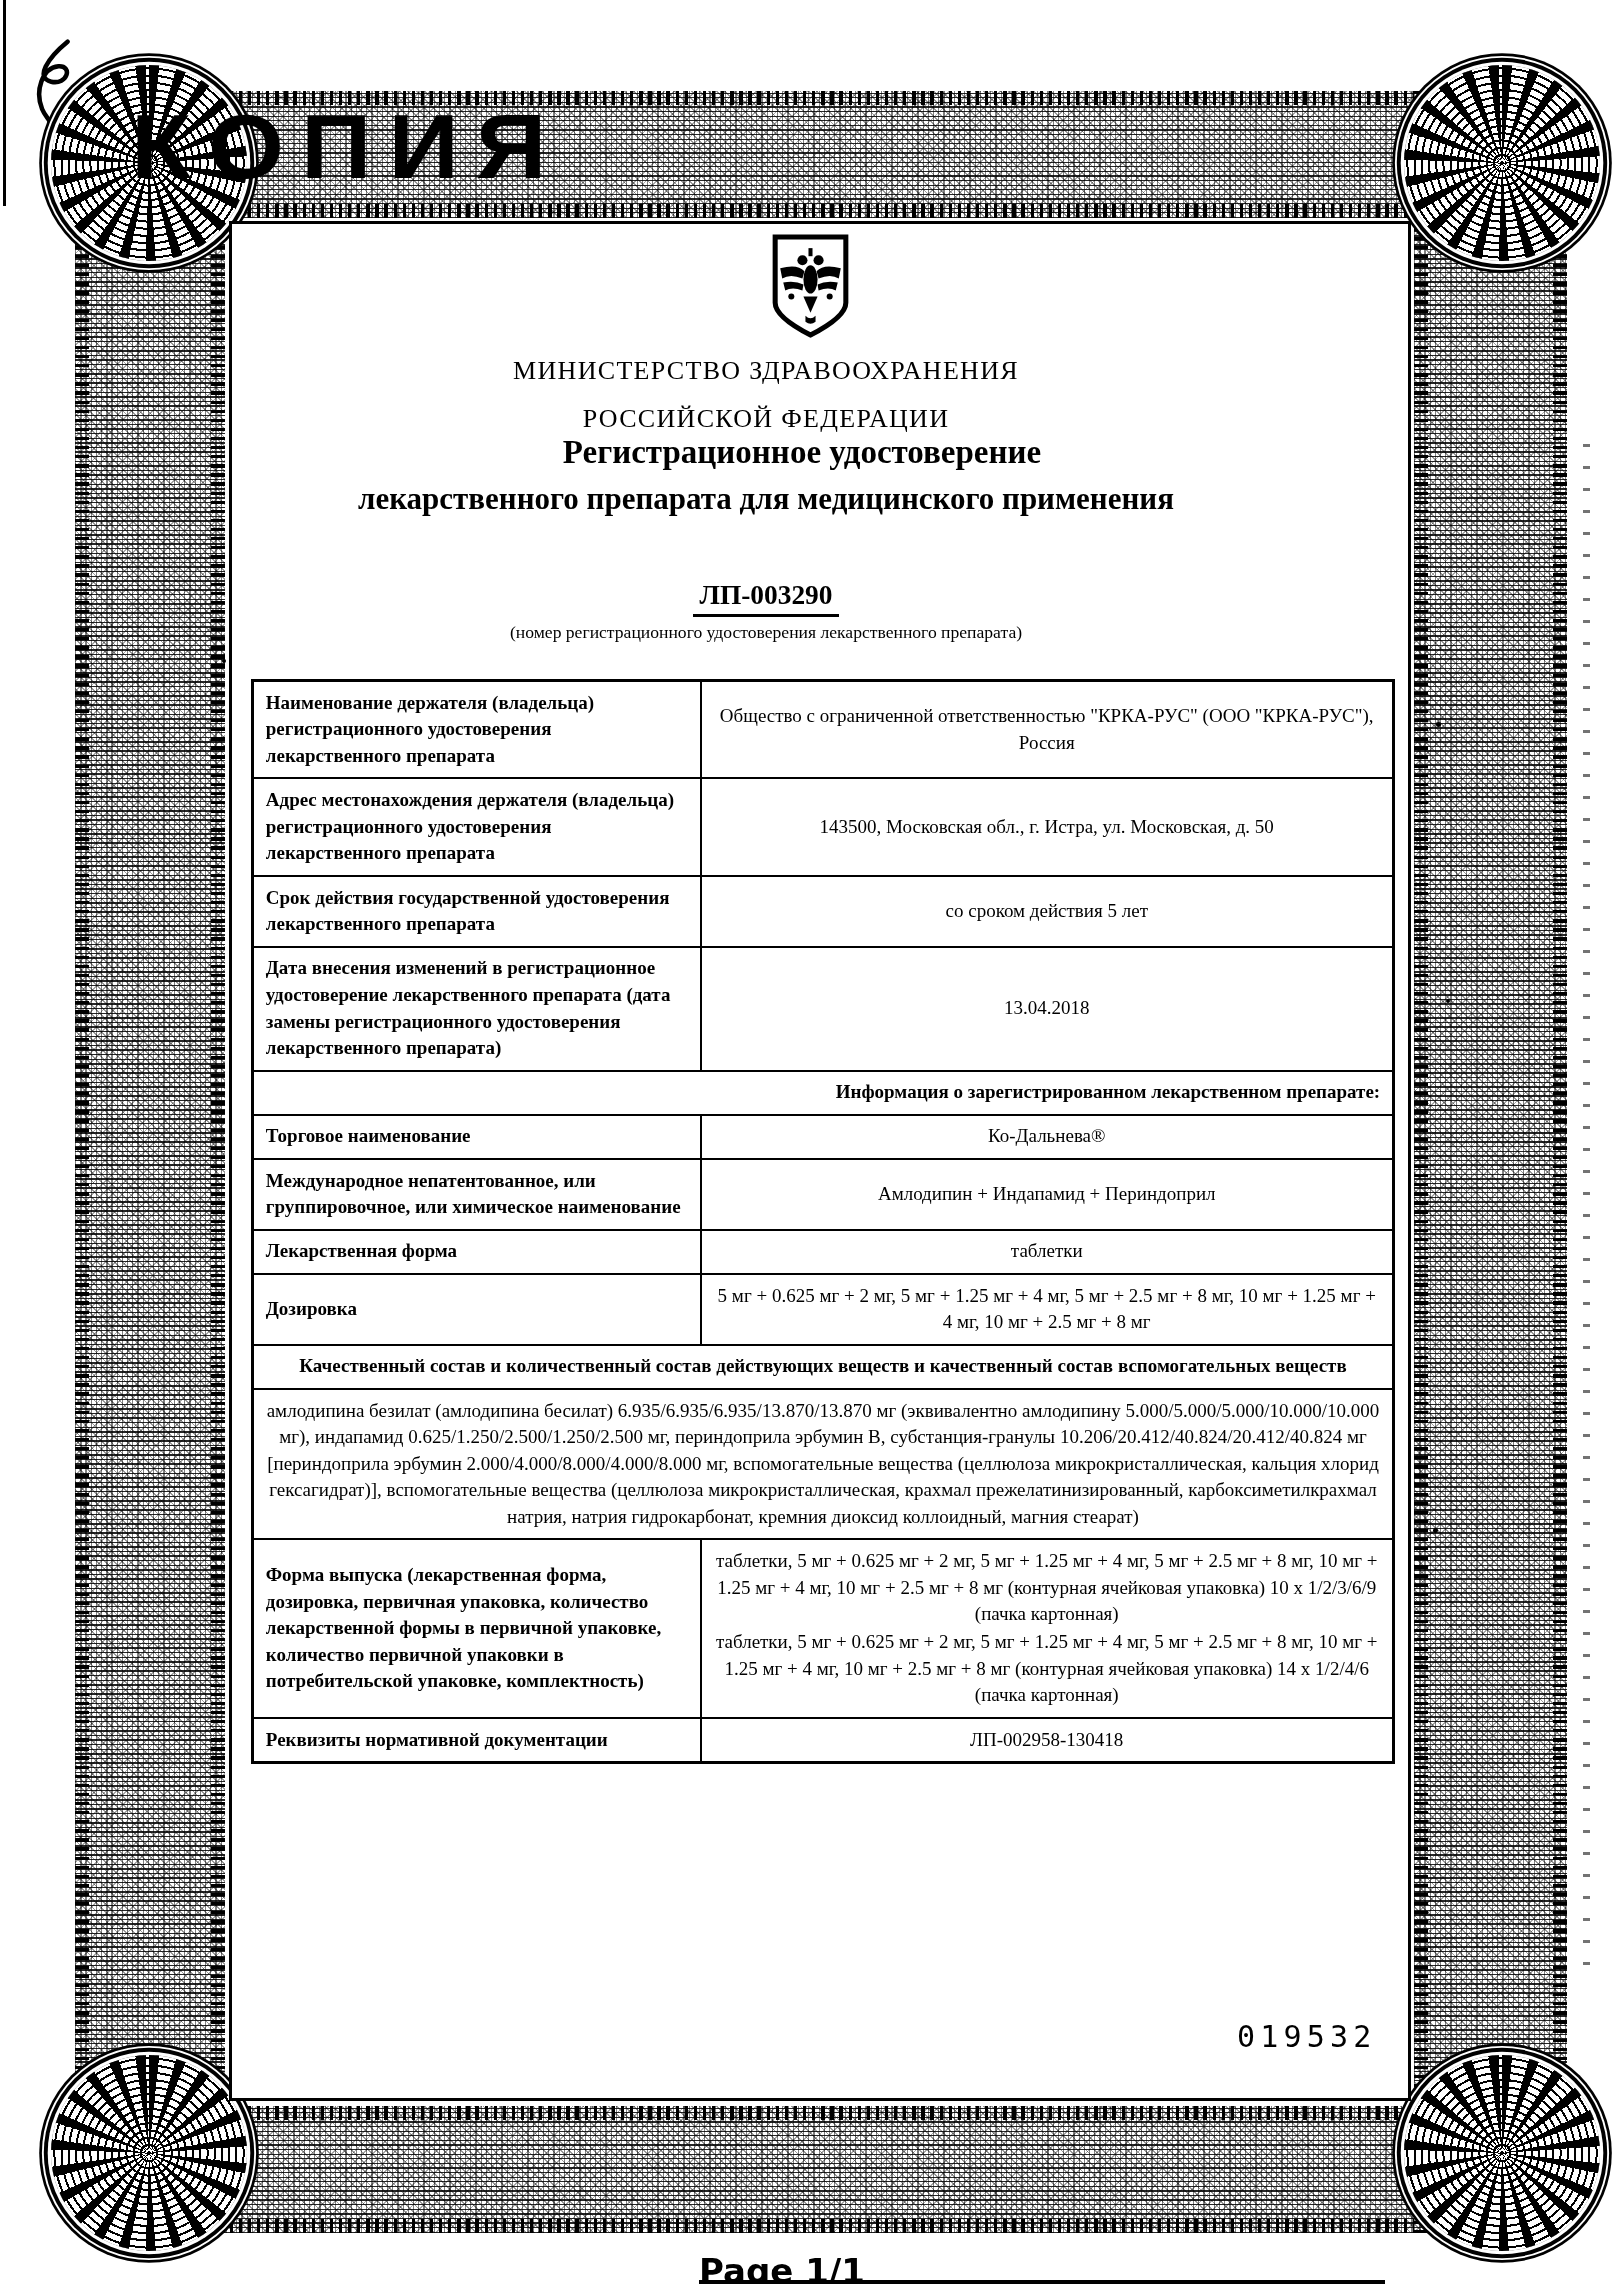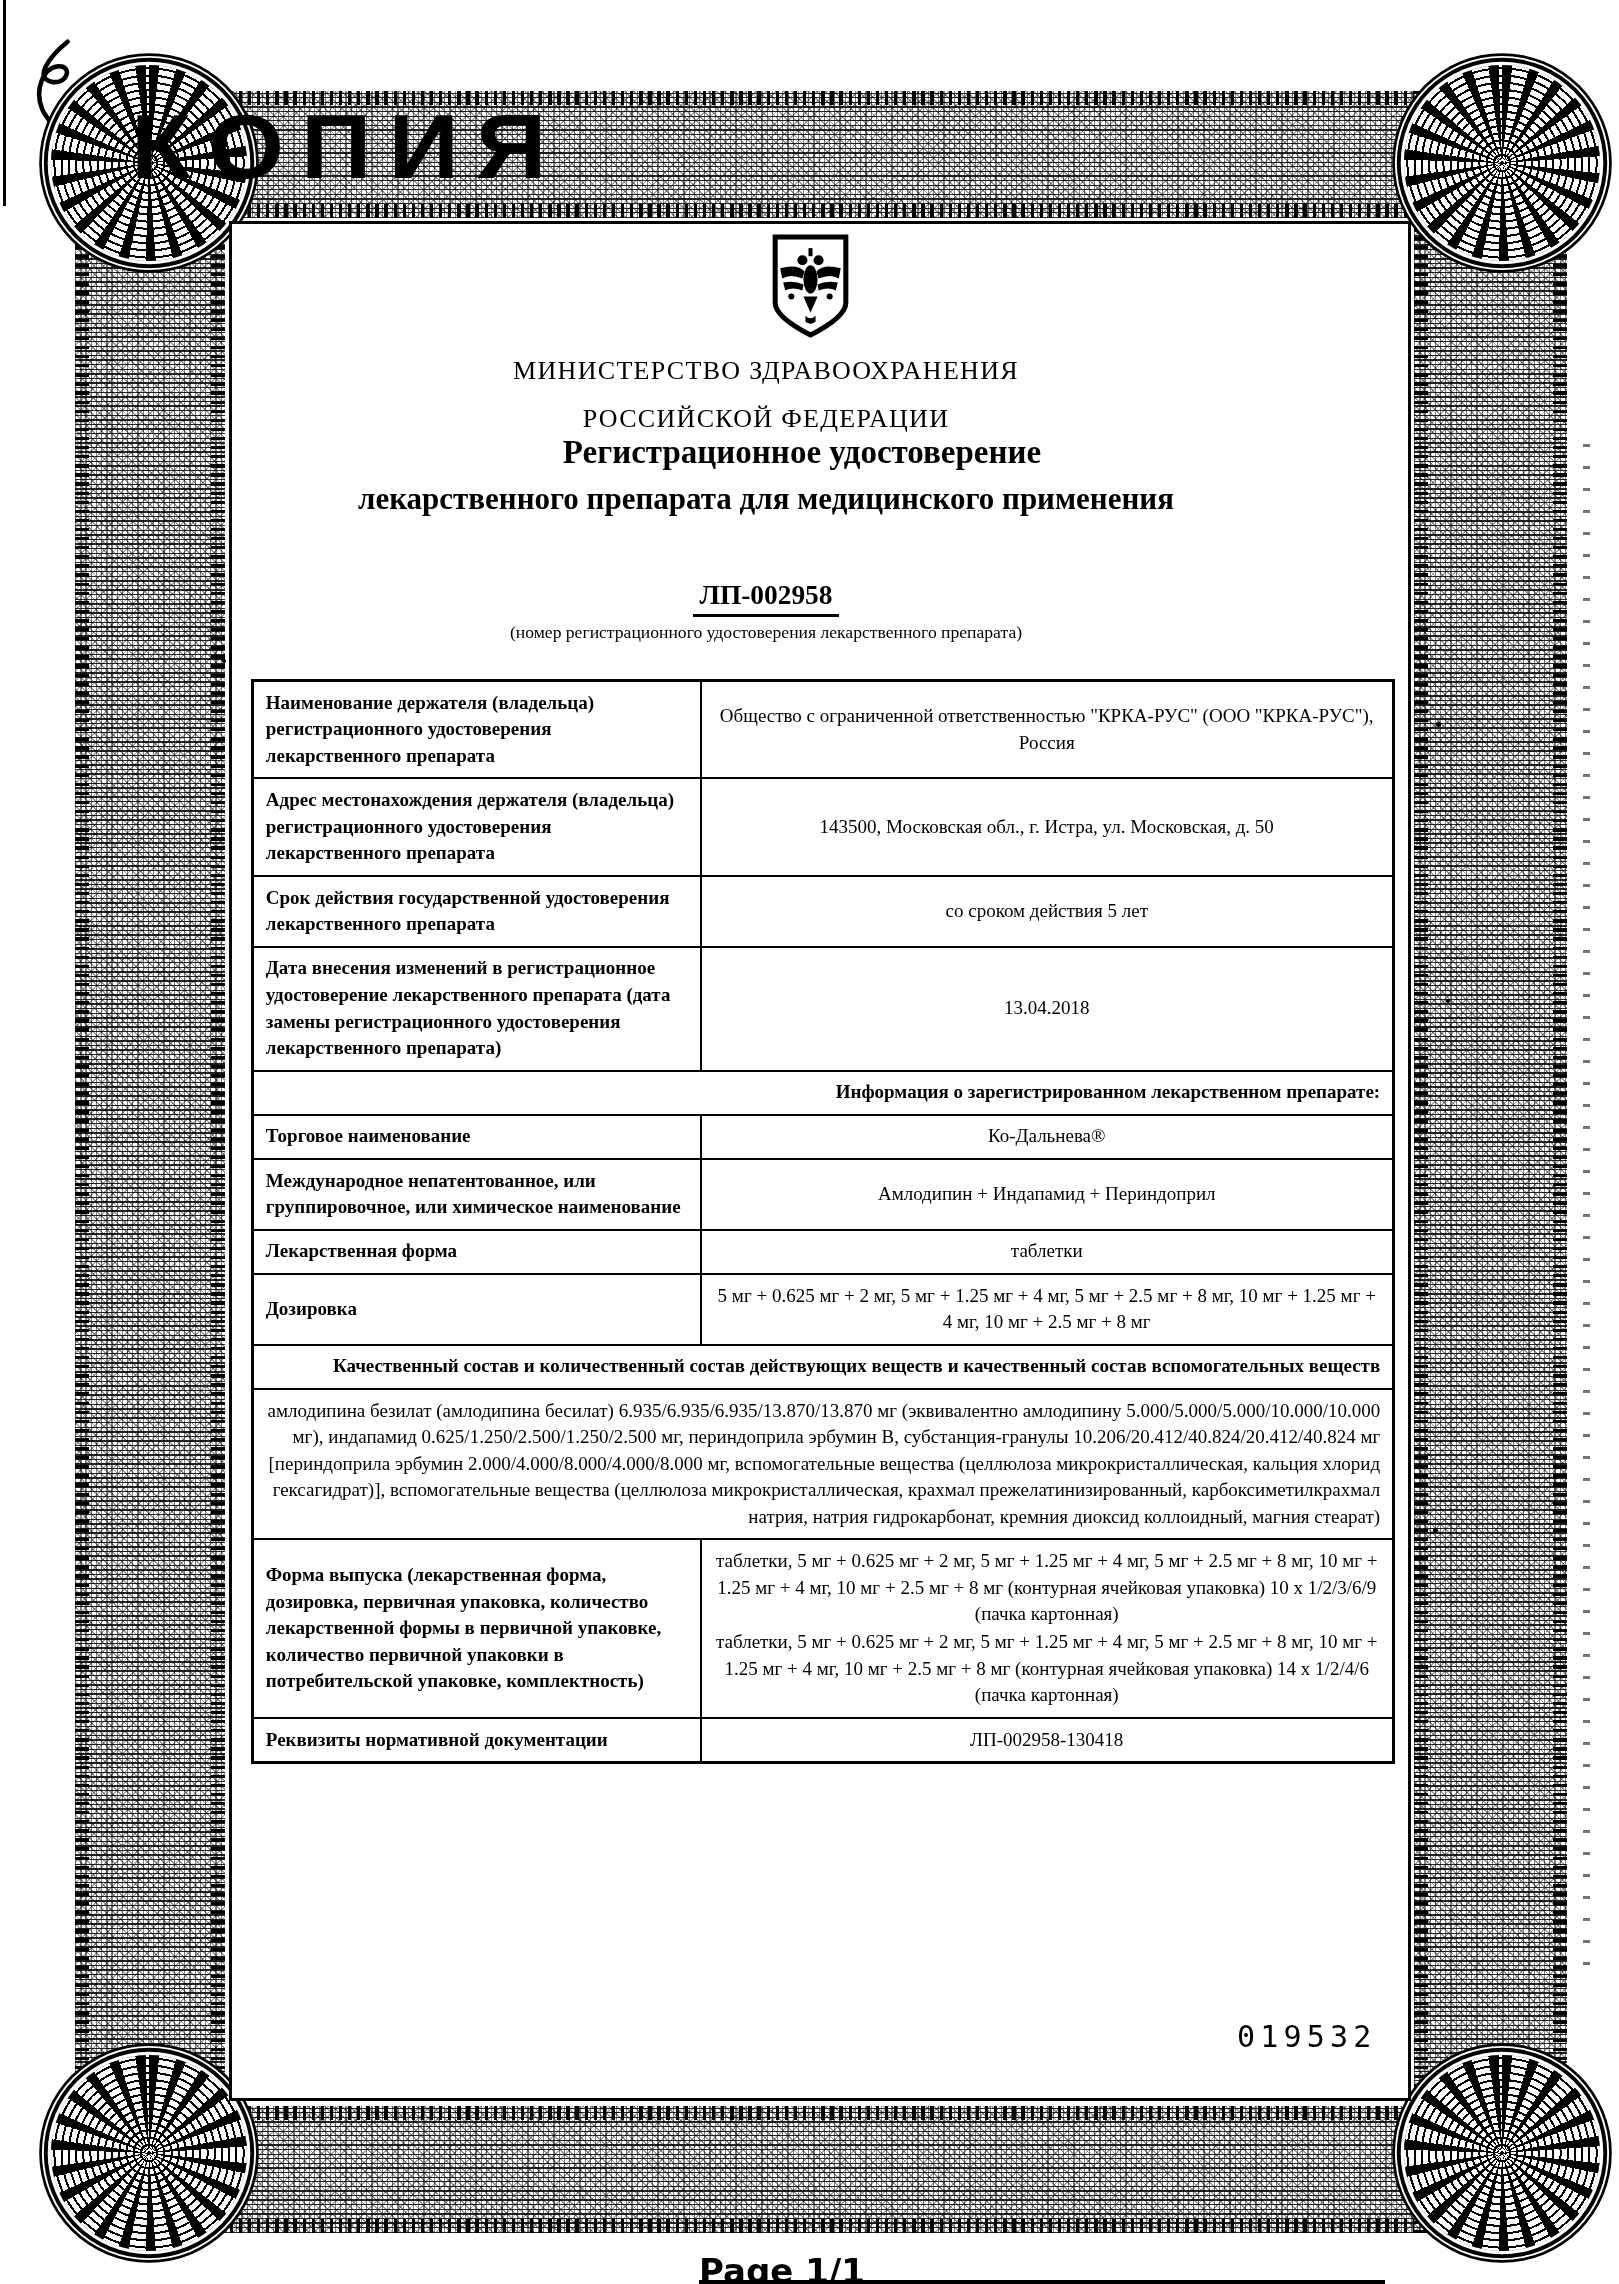--- a/index.html
+++ b/index.html
@@ -59,21 +59,21 @@
   .regnum-caption{top:622px;font-size:17.6px;}
   
   table.reg{position:absolute;left:251px;top:679px;width:1144px;
     border-collapse:collapse;border:3.9px solid #000;}
   table.reg td{border:2.6px solid #000;font-size:19px;line-height:1.4;
     padding:7.8px 11.8px;vertical-align:middle;box-sizing:border-box;}
   td.lbl{font-weight:bold;width:448px;text-align:left;}
   td.val{text-align:center;}
   td.val.left{text-align:center;margin-left:32px;}
   td.span-center{text-align:right;font-weight:bold;padding:9.1px 11.8px;}
-  td.span-left{text-align:right;border-radius:15px;}
+  td.span-left{text-align:center;border-radius:15px;}
   td.span-left.bold{font-weight:bold;}
   td .p2{margin-top:1.3px;}
   
   .serial{position:absolute;left:1237px;top:2019px;
     font-family:"DejaVu Sans Mono",monospace;font-size:30px;letter-spacing:5.2px;}
   .page-indicator{position:absolute;left:699px;top:2251px;
     font-family:"DejaVu Sans",sans-serif;font-weight:bold;font-size:34px;}
   .footer-underline{position:absolute;left:699px;top:2280px;width:686px;height:3.9px;background:#000;}
   .speck{position:absolute;background:#000;border-radius:50%;}
 </style>
@@ -126,21 +126,21 @@
     <circle cx="64" cy="62" r="3"></circle>
     <path d="M40 81 Q45 86 50 81 L50 87 Q45 91 40 87 Z"></path>
   </g>
 </svg>
 
 <div class="center-text ministry">МИНИСТЕРСТВО ЗДРАВООХРАНЕНИЯ</div>
 <div class="center-text ministry2">РОССИЙСКОЙ ФЕДЕРАЦИИ</div>
 <div class="center-text title1">Регистрационное удостоверение</div>
 <div class="center-text title2">лекарственного препарата для медицинского применения</div>
 <div class="center-text regnum-wrap">
-  <span class="regnum">ЛП-002958</span>
+  <span class="regnum">ЛП-003290</span>
 </div>
 <div class="center-text regnum-caption">(номер регистрационного удостоверения лекарственного препарата)</div>
 
 <table class="reg">
   <tbody>
     <tr>
       <td class="lbl">Наименование держателя (владельца) регистрационного удостоверения лекарственного препарата</td>
       <td class="val">Общество с ограниченной ответственностью "КРКА-РУС" (ООО "КРКА-РУС"), Россия</td>
     </tr>
     <tr>

